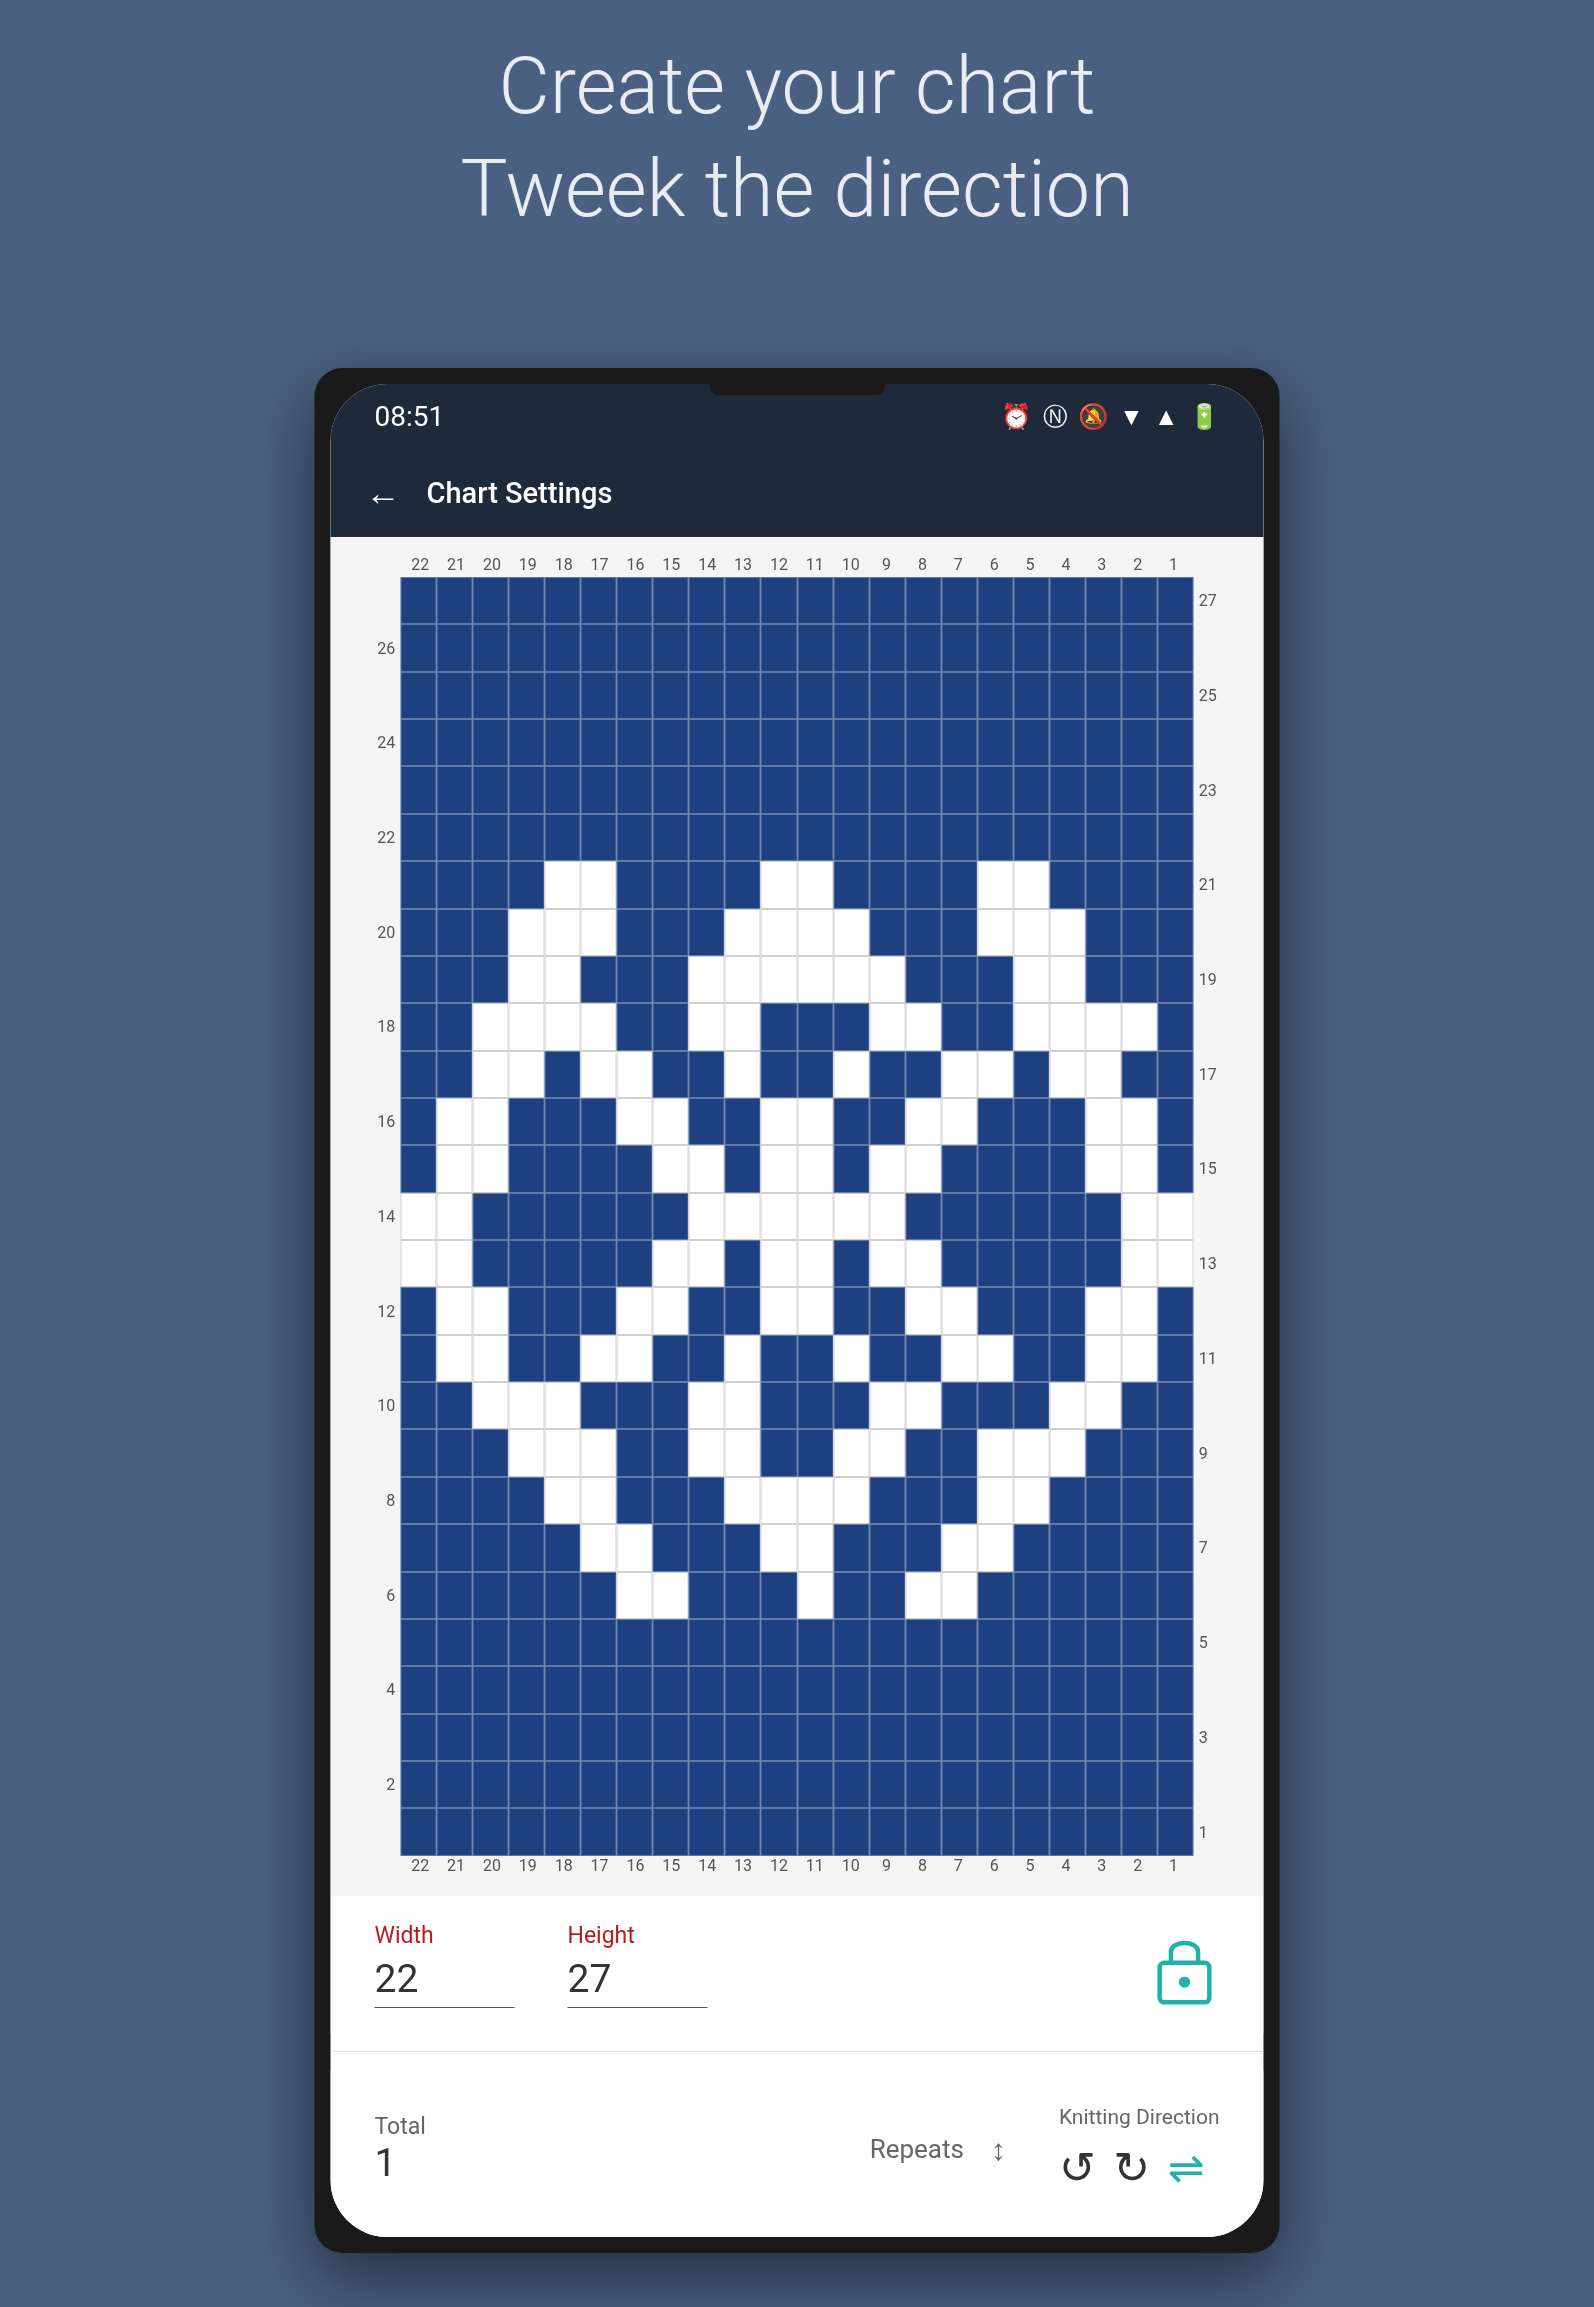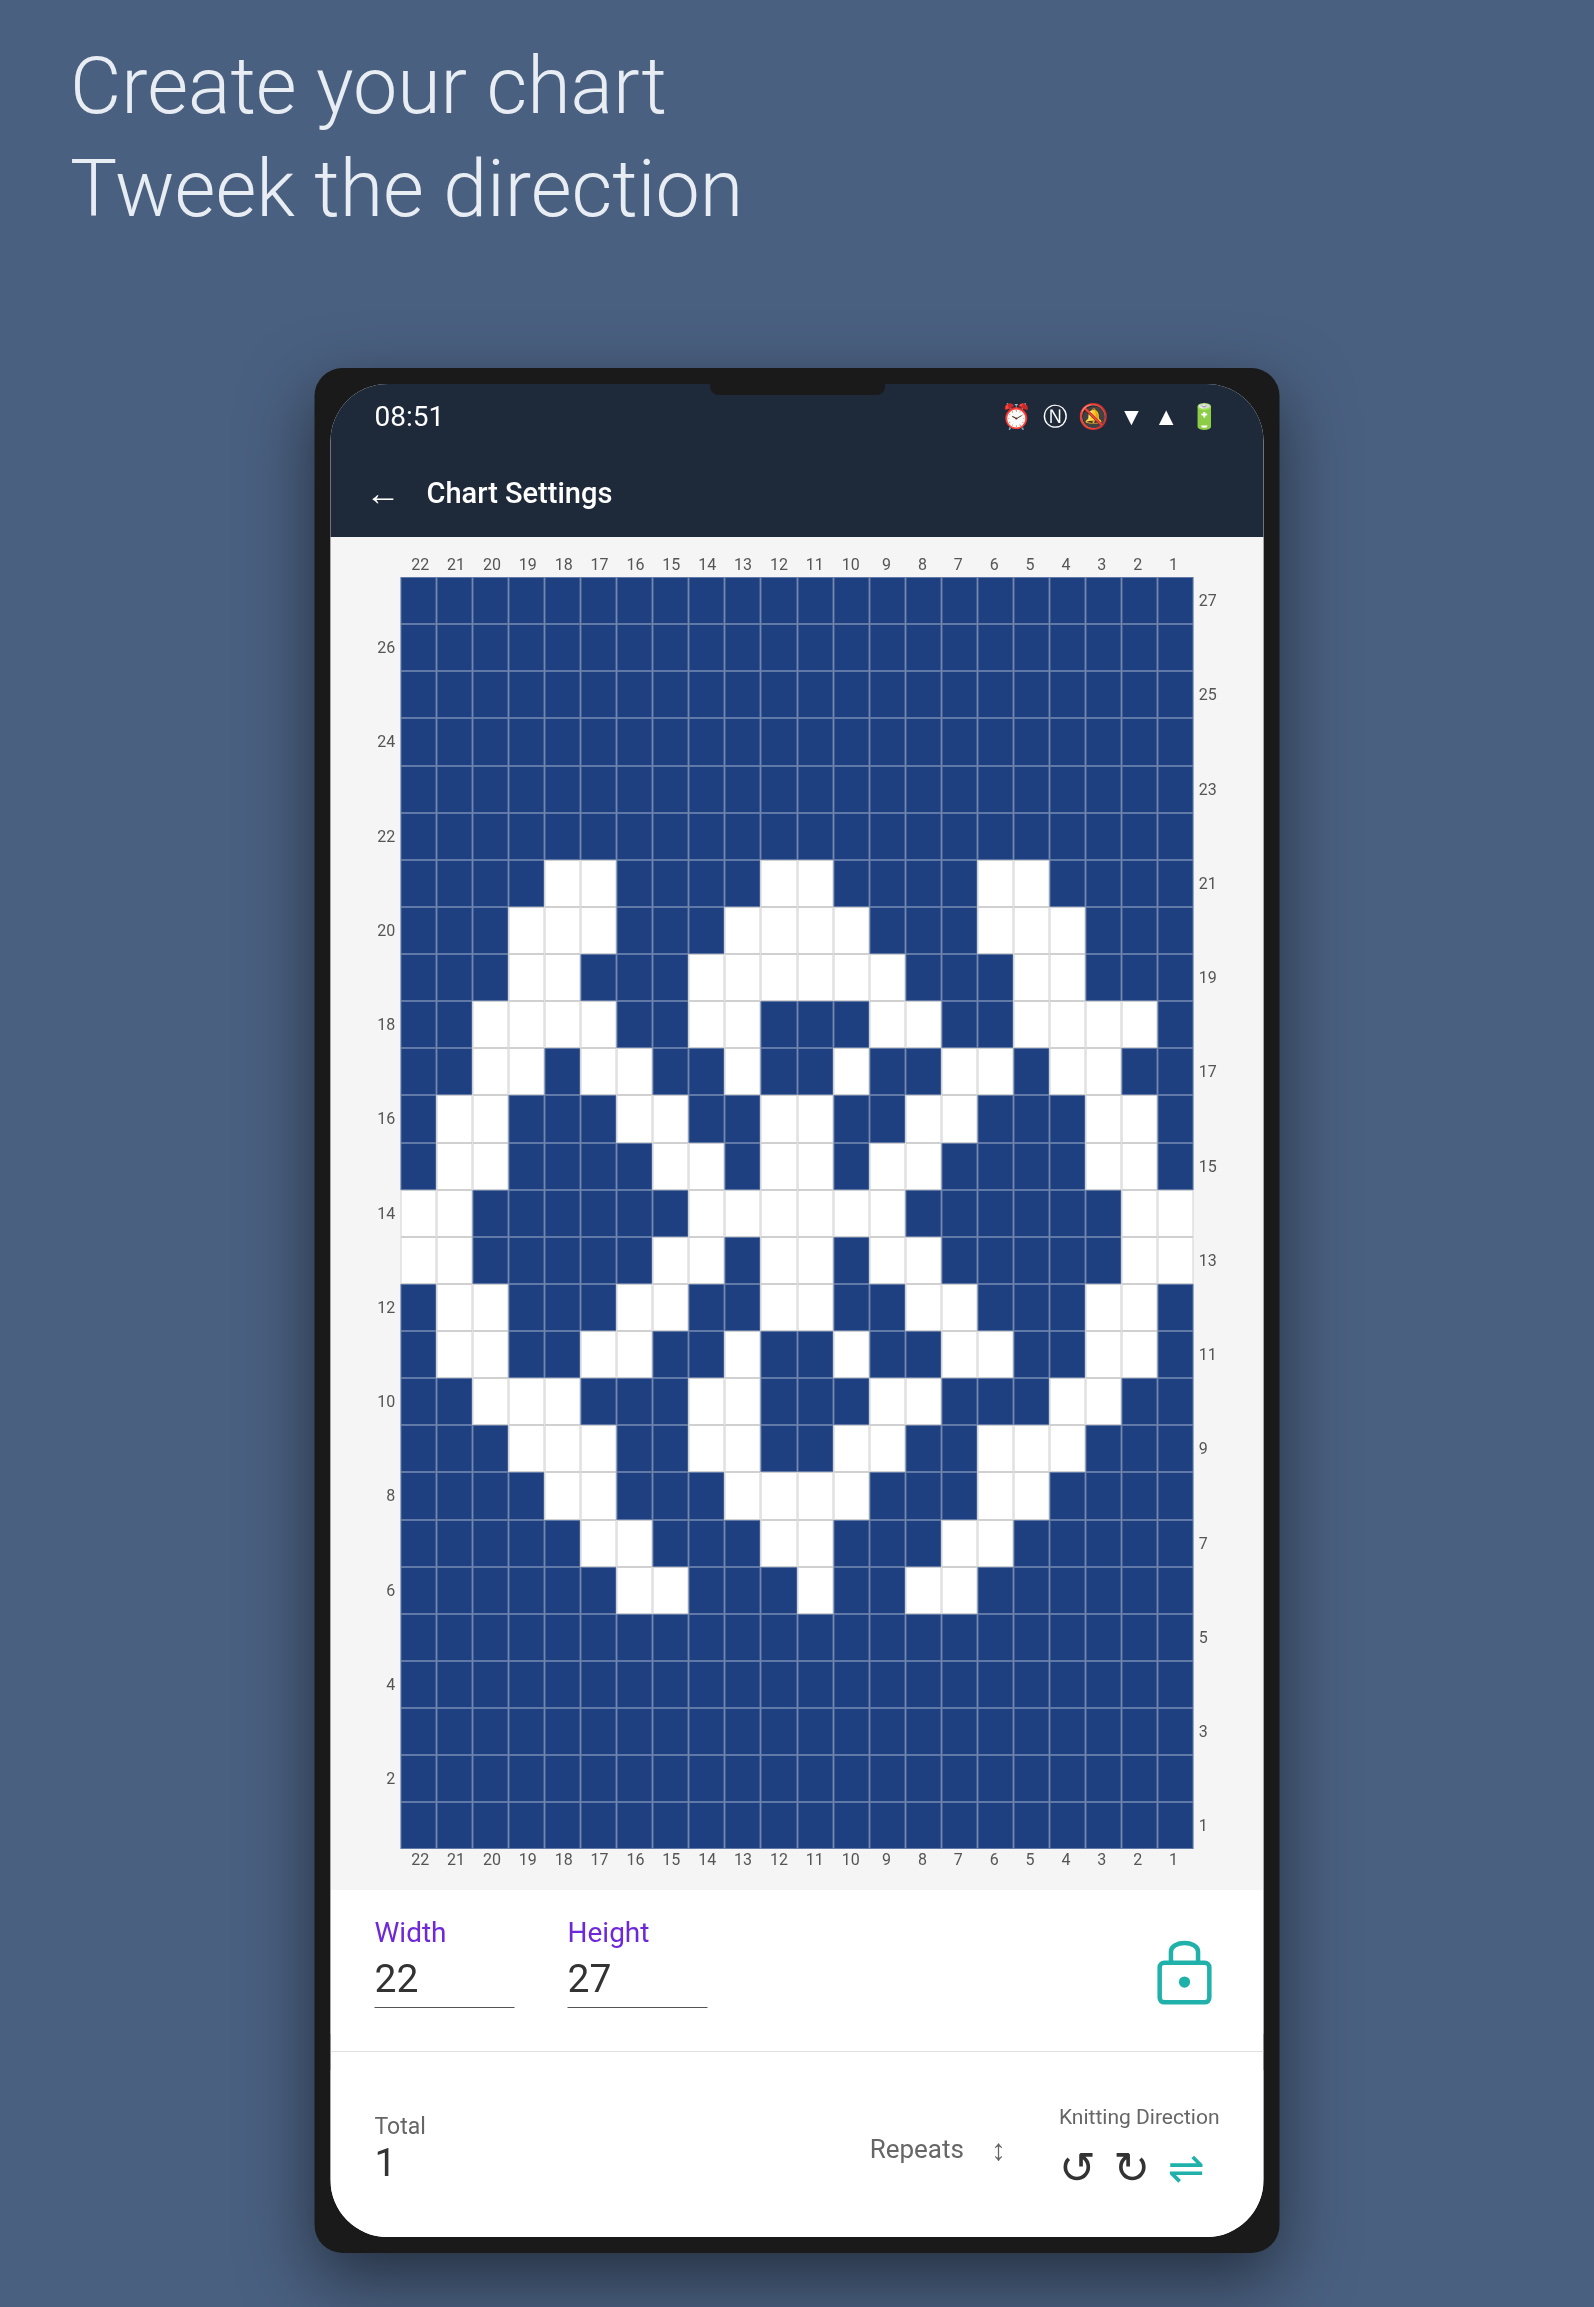--- a/index.html
+++ b/index.html
@@ -11,21 +11,21 @@
       overflow: hidden;
       position: relative;
     }
 
     
     .header-text {
       position: absolute;
       top: 35px;
       left: 0;
       right: 0;
-      text-align: left;
+      text-align: center;
       color: #e8edf3;
       font-size: 79px;
       font-weight: 300;
       line-height: 1.3;
       padding: 0 70px;
     }
 
     
     .phone-frame {
       position: absolute;
@@ -193,22 +193,22 @@
       gap: 53px;
     }
 
     .size-field {
       display: flex;
       flex-direction: column;
       gap: 7px;
       min-width: 140px;
     }
     .size-label {
-      font-size: 28px;
-      color: #6d28d9;
+      font-size: 23px;
+      color: #b91c1c;
     }
     .size-value {
       font-size: 39px;
       color: #333;
       border-bottom: 1.8px solid #555;
       padding-bottom: 5.3px;
       min-width: 123px;
     }
 
     .lock-icon-area {

